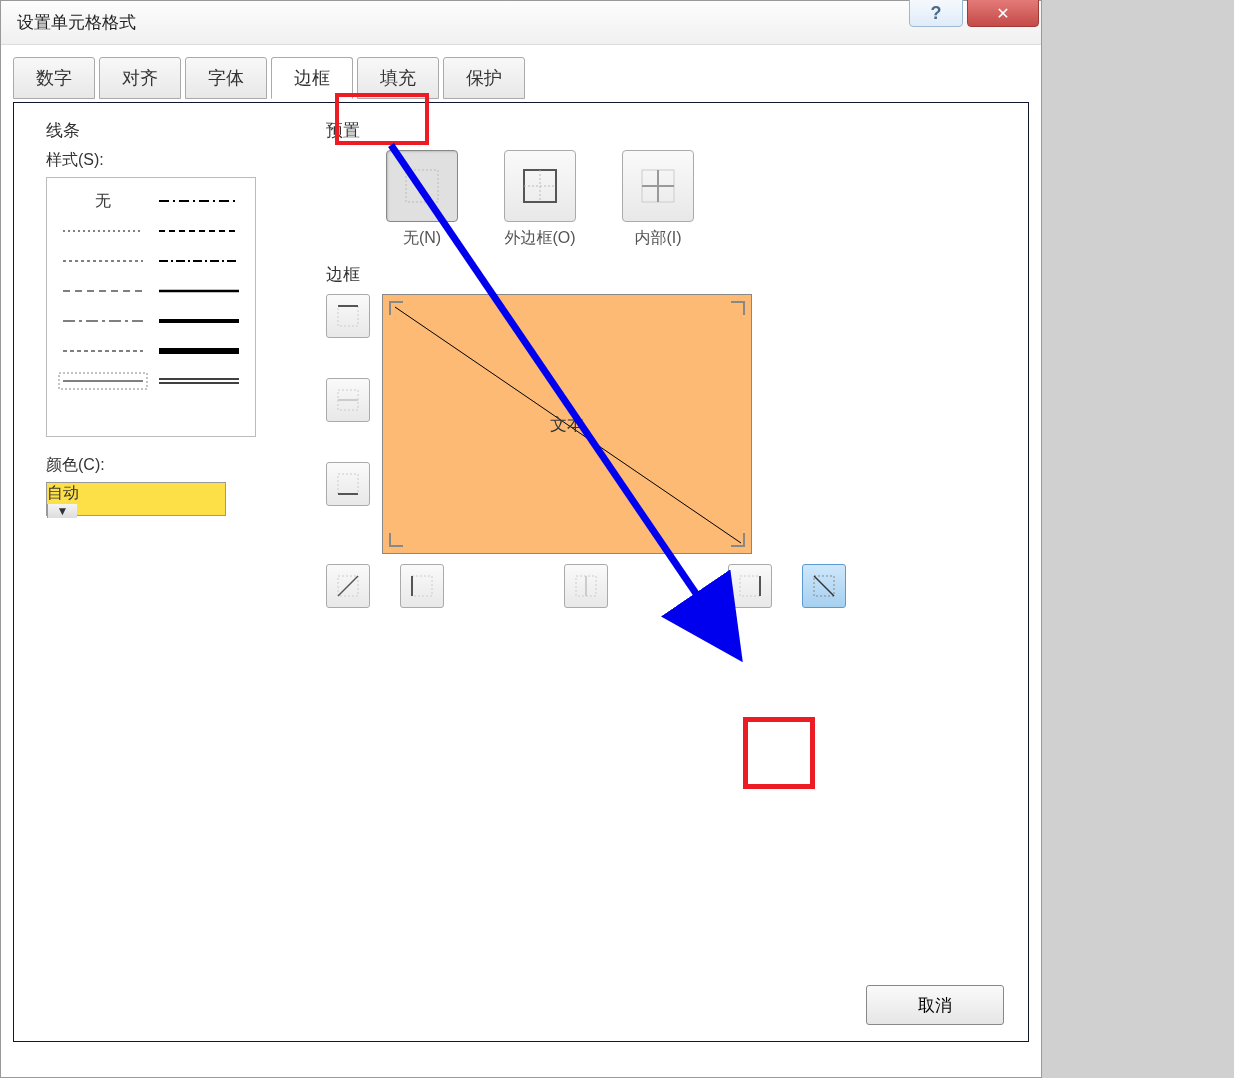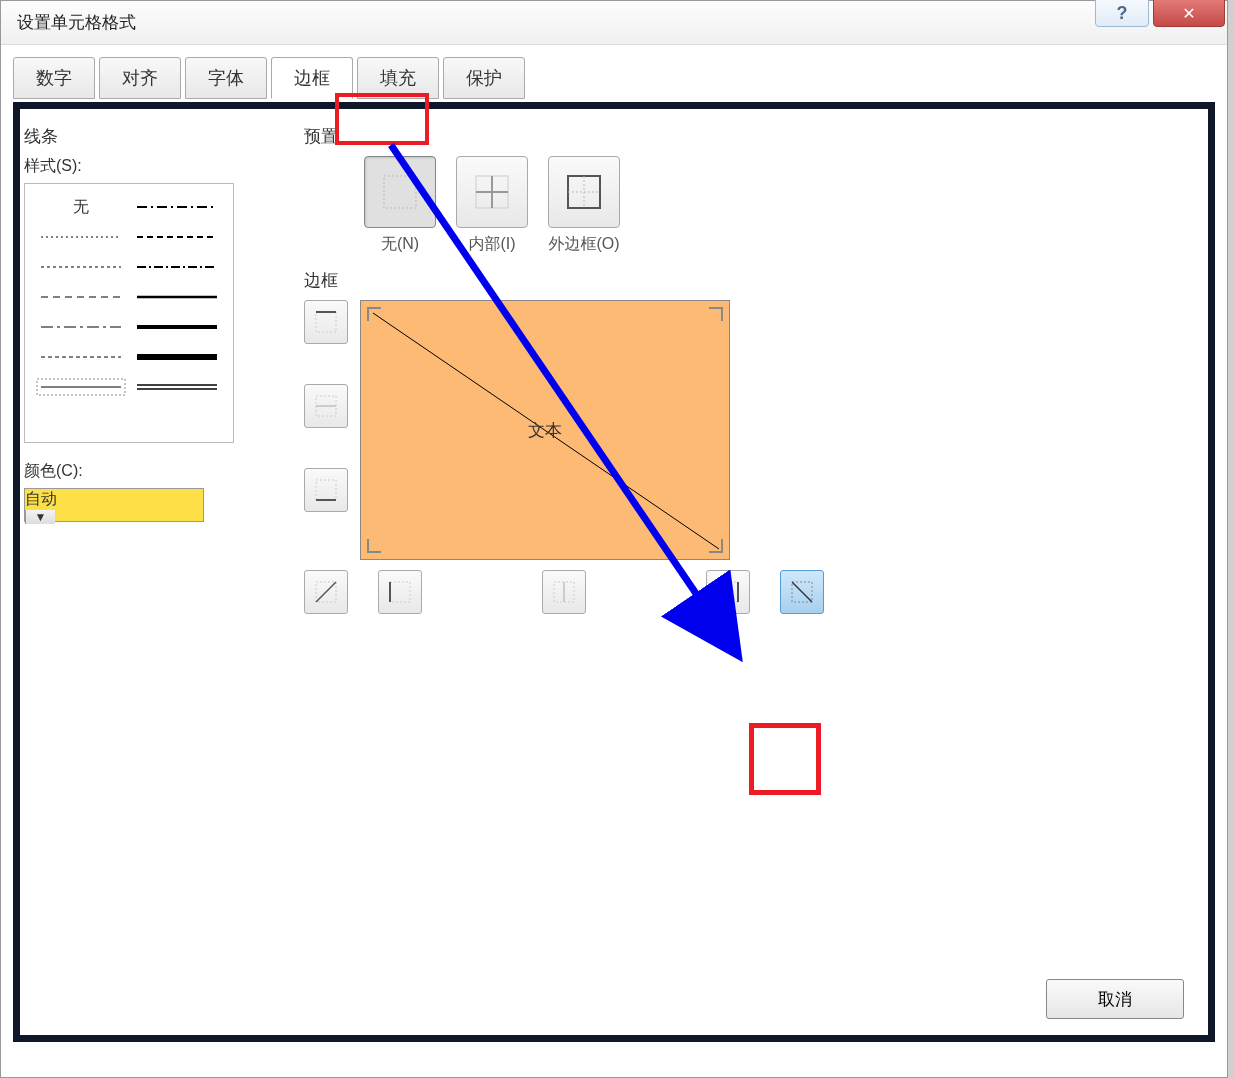--- a/index.html
+++ b/index.html
@@ -3,21 +3,21 @@
 <meta charset="utf-8">
 <style>
 * { box-sizing: border-box; margin: 0; padding: 0; }
 body {
   font-family: "Microsoft YaHei", "SimSun", sans-serif;
   background: #d0d0d0;
   font-size: 16px;
   color: #333;
 }
 .dialog {
-  width: 1228px;
+  width: 1042px;
   height: 1078px;
   background: #fff;
   border: 1px solid #999;
   position: relative;
 }
 .titlebar {
   height: 44px;
   background: linear-gradient(to bottom, #fdfdfd, #f0f0f0);
   border-bottom: 1px solid #ddd;
   display: flex;
@@ -82,23 +82,23 @@
   position: absolute;
   border: 4px solid #ed1c24;
   width: 94px;
   height: 52px;
   top: 48px;
   left: 334px;
   pointer-events: none;
   z-index: 5;
 }
 .tab-content {
-  border: 7px solid #0f172a;
+  border: 1px solid #0f172a;
   margin-top: -1px;
-  padding: 16px 4px;
+  padding: 16px 32px;
   min-height: 940px;
   position: relative;
   background: #fff;
 }
 .row { display: flex; }
 .col-lines { width: 260px; }
 .col-main { flex: 1; padding-left: 20px; }
 .group-label { font-size: 17px; margin-bottom: 8px; color: #333; }
 .styles-label { font-size: 16px; margin-bottom: 6px; }
 .line-styles-box {
@@ -128,21 +128,21 @@
 }
 .color-select-text { flex: 1; text-align: center; font-size: 16px; }
 .color-select-arrow {
   width: 30px;
   height: 100%;
   border-left: 1px solid #999;
   background: linear-gradient(to bottom, #f4f4f4, #ddd);
   display: flex; align-items: center; justify-content: center;
   font-size: 12px;
 }
-.presets-row { display: flex; gap: 20px; margin-bottom: 8px; margin-left: 60px; }
+.presets-row { display: flex; gap: 46px; margin-bottom: 8px; margin-left: 60px; }
 .preset { text-align: center; }
 .preset-btn {
   width: 72px; height: 72px;
   border: 1px solid #aaa;
   background: linear-gradient(to bottom, #fafafa, #e8e8e8);
   border-radius: 4px;
   display: flex; align-items: center; justify-content: center;
   cursor: pointer;
 }
 .preset-btn.pressed { border: 1px solid #888; background: #e0e0e0; box-shadow: inset 1px 1px 2px rgba(0,0,0,0.15); }
@@ -348,36 +348,36 @@
               <div class="preset-btn pressed">
                 <svg width="40" height="40">
                     <rect x="4" y="4" width="32" height="32" fill="none" stroke="#bbb" stroke-width="1" stroke-dasharray="2,2"></rect>
                   </svg>
               </div>
               <div class="preset-label">无(N)</div>
             </div>
             <div class="preset">
               <div class="preset-btn">
                 <svg width="40" height="40">
+                    <rect x="4" y="4" width="32" height="32" fill="none" stroke="#555" stroke-width="2"></rect>
+                    <line x1="20" y1="4" x2="20" y2="36" stroke="#bbb" stroke-dasharray="2,2"></line>
+                    <line x1="4" y1="20" x2="36" y2="20" stroke="#bbb" stroke-dasharray="2,2"></line>
+                  </svg>
+              </div>
+              <div class="preset-label">外边框(O)</div>
+            </div>
+            <div class="preset">
+              <div class="preset-btn">
+                <svg width="40" height="40">
                     <rect x="4" y="4" width="32" height="32" fill="none" stroke="#ccc" stroke-width="1"></rect>
                     <line x1="20" y1="4" x2="20" y2="36" stroke="#999" stroke-width="2"></line>
                     <line x1="4" y1="20" x2="36" y2="20" stroke="#999" stroke-width="2"></line>
                   </svg>
               </div>
               <div class="preset-label">内部(I)</div>
-            </div>
-            <div class="preset">
-              <div class="preset-btn">
-                <svg width="40" height="40">
-                    <rect x="4" y="4" width="32" height="32" fill="none" stroke="#555" stroke-width="2"></rect>
-                    <line x1="20" y1="4" x2="20" y2="36" stroke="#bbb" stroke-dasharray="2,2"></line>
-                    <line x1="4" y1="20" x2="36" y2="20" stroke="#bbb" stroke-dasharray="2,2"></line>
-                  </svg>
-              </div>
-              <div class="preset-label">外边框(O)</div>
             </div>
           </div>
 
           <div class="border-section-label">边框</div>
 
           <div class="border-edit-area">
             <div class="border-left-buttons">
               <div class="small-btn">
                 <svg width="26" height="26">
                     <rect x="3" y="3" width="20" height="20" fill="none" stroke="#ccc" stroke-dasharray="2,2"></rect>

